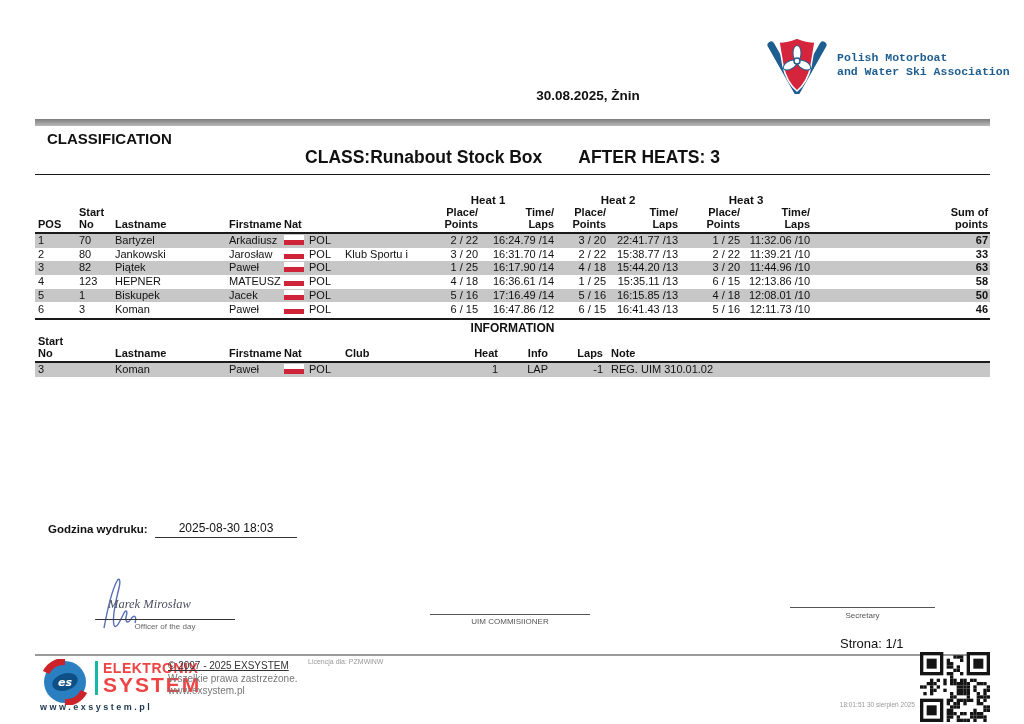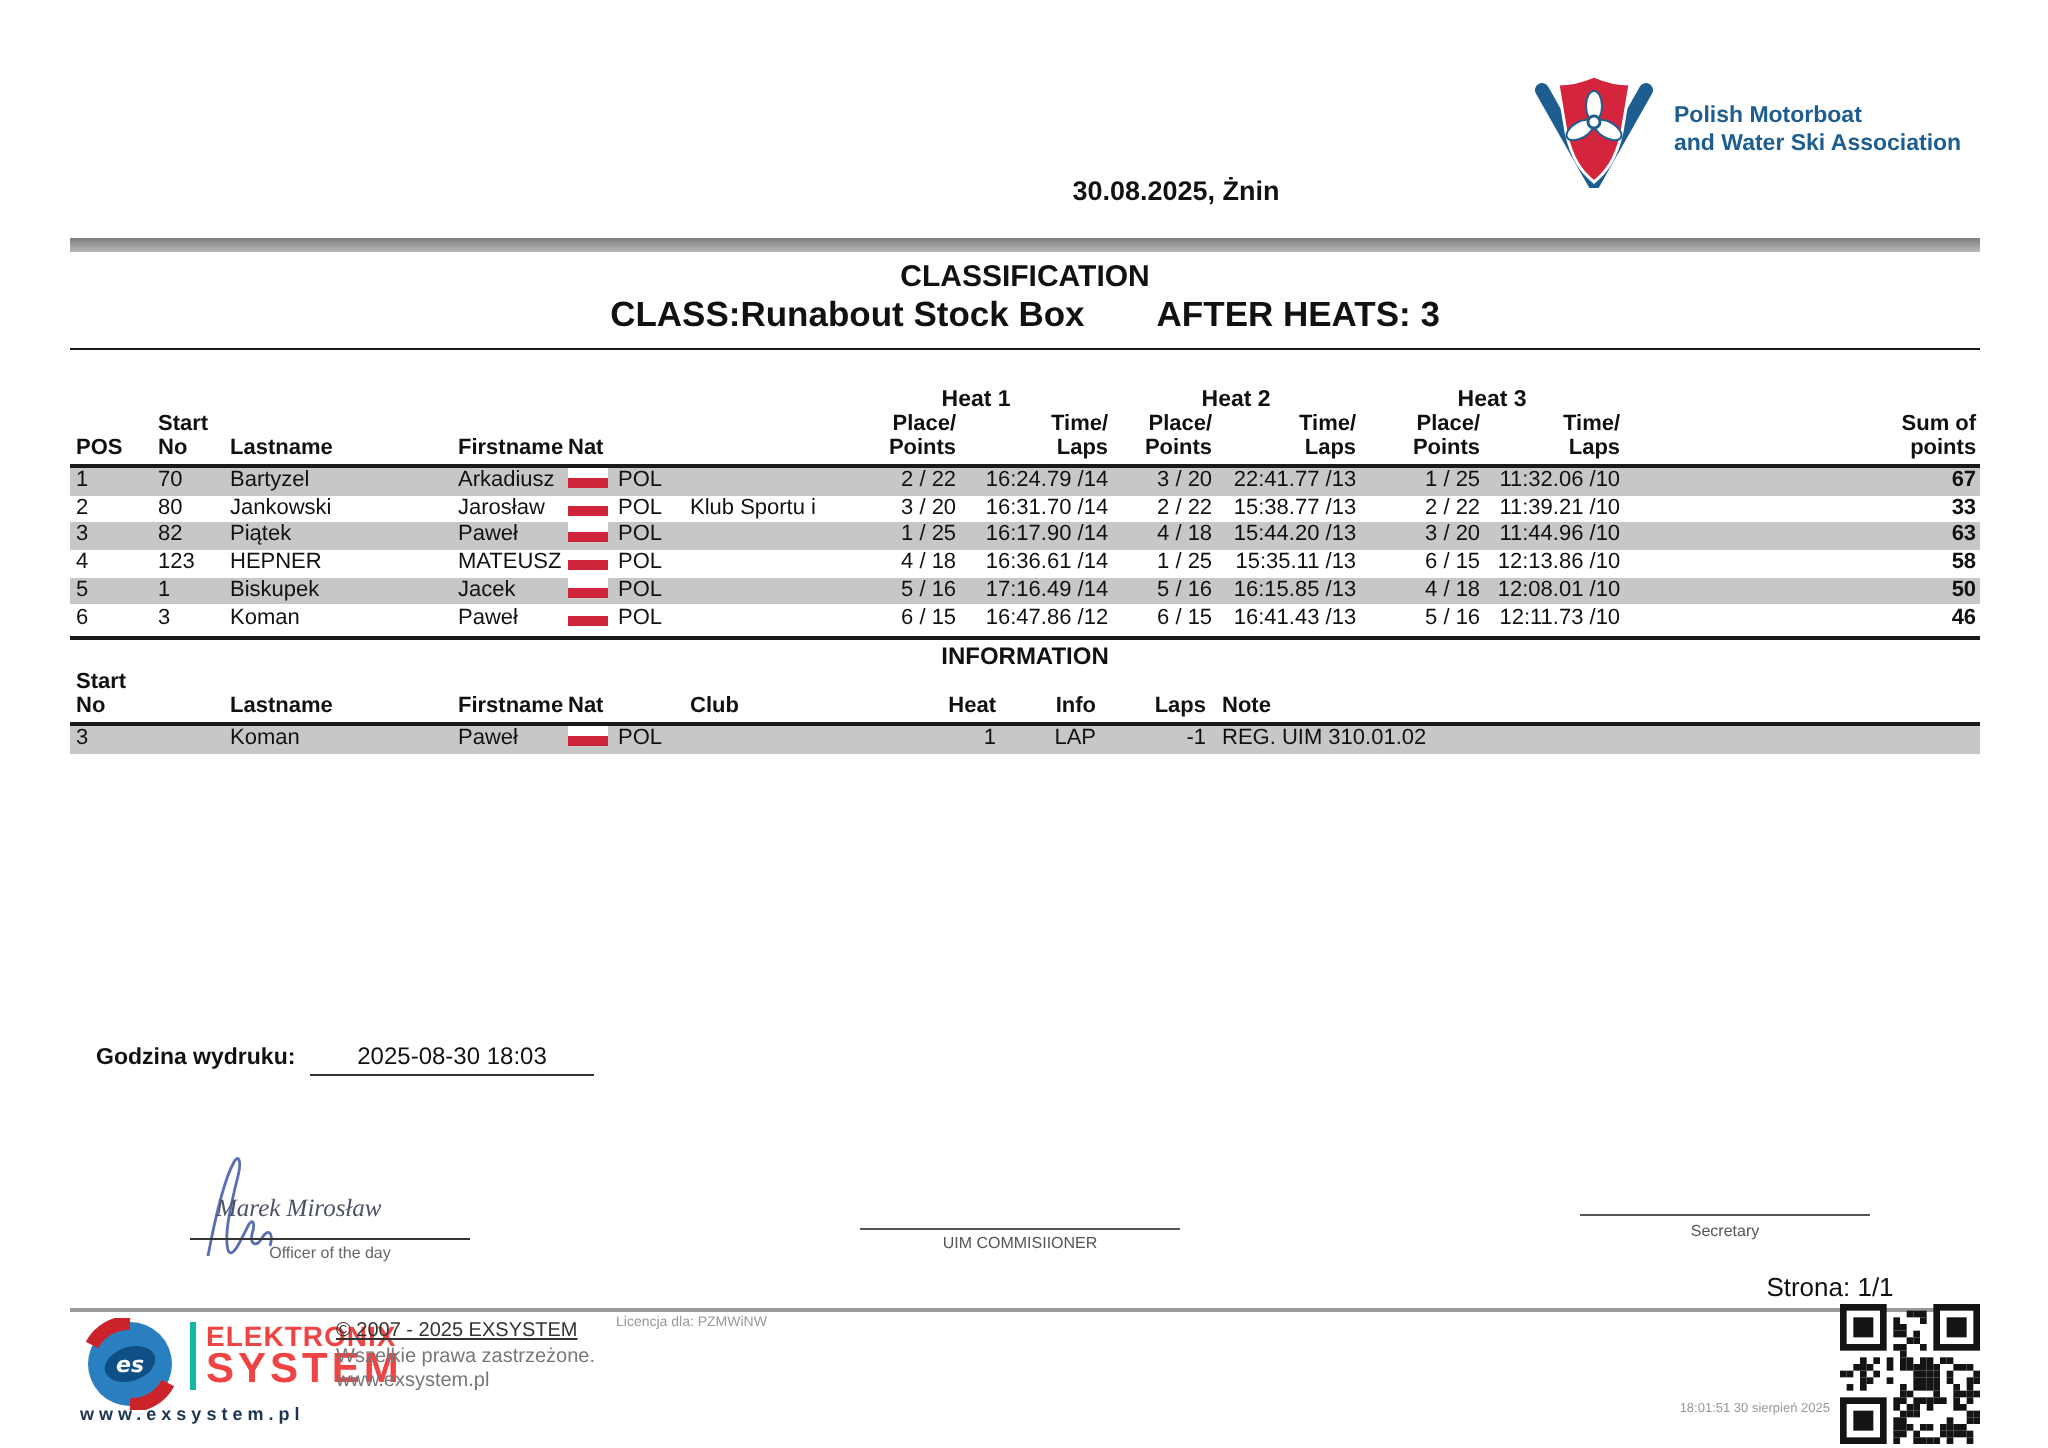--- a/index.html
+++ b/index.html
@@ -1,23 +1,23 @@
 <!DOCTYPE html>
 <html><head>
 <meta charset="utf-8">
 <style>
   html,body{margin:0;padding:0;width:1024px;height:724px;background:#ffffff;overflow:hidden;
     font-family:"Liberation Sans", sans-serif;color:#111;}
   .abs{position:absolute;}
   
-  .assoc-logo{top:36px;left:766px;display:flex;align-items:center;gap:9px;}
+  .assoc-logo{top:36px;left:766px;display:flex;align-items:center;gap:9px;font-family:Liberation Mono, monospace;}
   .assoc-text{color:#1e5d8f;font-weight:bold;font-size:11.5px;line-height:14px;}
   .title-block{top:88px;left:168px;width:840px;text-align:center;font-weight:bold;font-size:13.5px;line-height:15px;}
   .gray-bar{top:119px;left:35px;width:955px;height:7px;background:linear-gradient(180deg,#7d7d7d,#b9b9b9);}
-  .classification-heading{top:130px;left:35px;width:955px;text-align:center;font-weight:bold;font-size:15px;}
+  .classification-heading{top:130px;left:47px;width:955px;font-weight:bold;font-size:15px;}
   .class-line{top:147px;left:35px;width:955px;text-align:center;font-weight:bold;font-size:17.5px;}
   .class-line span{margin:0 18px;}
   
   .main-table{top:174px;left:35px;width:955px;border-collapse:collapse;table-layout:fixed;
     font-size:11px;border-top:1.5px solid #1a1a1a;}
   .main-table td{padding:0 2px;white-space:nowrap;overflow:hidden;}
   .heat-row td{font-weight:bold;text-align:center;padding-top:19px;font-size:11.5px;}
   .col-head-row td{font-weight:bold;vertical-align:bottom;padding-bottom:2px;line-height:12px;
     border-bottom:2px solid #1a1a1a;}
   .main-table tbody td{height:13.7px;line-height:13.5px;}
@@ -41,21 +41,21 @@
   
   .sig-svg{top:576px;left:92px;}
   .sig-name{top:597px;left:108px;font-family:"Liberation Serif", serif;font-style:italic;
     font-size:12.5px;color:#4d5263;}
   .sig-line{top:619px;left:95px;width:140px;border-top:1.5px solid #333;}
   .sig-role{top:622px;left:95px;width:140px;text-align:center;font-size:8px;color:#666;}
   .uim-line{top:614px;left:430px;width:160px;border-top:1px solid #555;}
   .uim-role{top:617px;left:430px;width:160px;text-align:center;font-size:8px;color:#555;}
   .sec-line{top:607px;left:790px;width:145px;border-top:1px solid #555;}
   .sec-role{top:611px;left:790px;width:145px;text-align:center;font-size:8px;color:#555;}
-  .strona{top:636px;left:840px;width:150px;text-align:center;font-size:13px;}
+  .strona{top:636px;left:840px;width:150px;text-align:left;font-size:13px;}
   
   .footer-divider{top:654px;left:35px;width:955px;height:2px;background:#9a9a9a;}
   .es-logo{top:659px;left:42px;}
   .brand-block{top:661px;left:95px;border-left:3px solid #14b8a6;padding-left:5px;color:#ef4444;}
   .brand1{font-size:14px;font-weight:800;letter-spacing:0.5px;line-height:14px;}
   .brand2{font-size:21px;font-weight:800;letter-spacing:2px;line-height:20px;}
   .brand-web{top:702px;left:40px;width:130px;font-size:9px;font-weight:bold;color:#1b3550;
     letter-spacing:2.5px;}
   .copy-block{top:660px;left:168px;font-size:10px;line-height:12.5px;}
   .copy-line1{color:#333;text-decoration:underline;}

